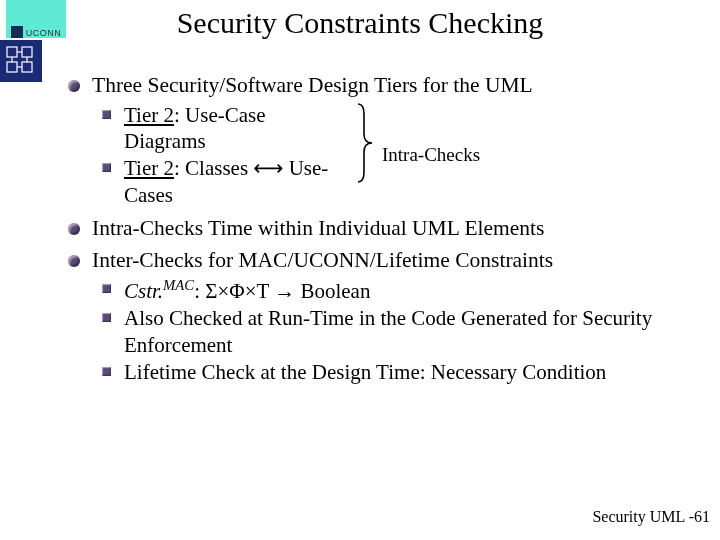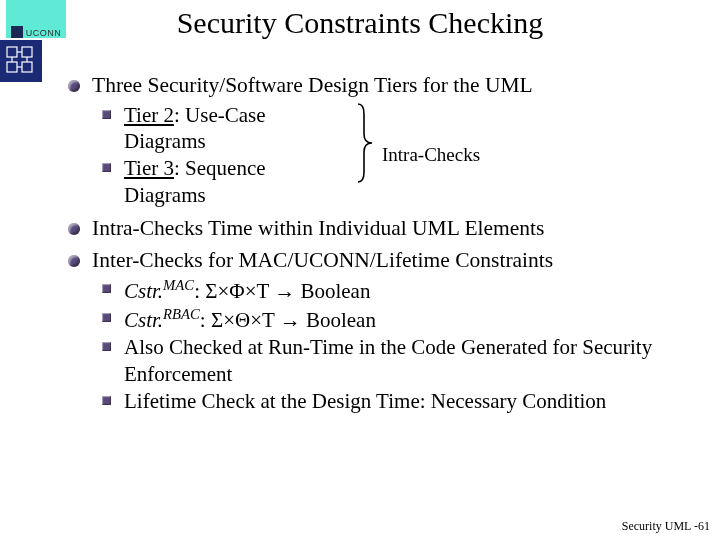--- a/index.html
+++ b/index.html
@@ -16,21 +16,21 @@
 ul.m>li{position:relative;padding-left:28px;margin-bottom:4px;font-size:21.5px;line-height:1.28}
 ul.m>li::before{content:"";position:absolute;left:4px;top:8px;width:12px;height:12px;border-radius:50%;background:#5a4a7a;box-shadow:inset -2px -2px 2px rgba(0,0,0,0.35),inset 2px 2px 2px rgba(255,255,255,0.5)}
 ul.q{list-style:none;padding:0;margin:2px 0 2px 8px}
 ul.q>li{position:relative;padding-left:24px;font-size:21px;line-height:1.28}
 ul.q>li::before{content:"";position:absolute;left:2px;top:8px;width:9px;height:9px;background:#5a4a7a;box-shadow:inset -1px -1px 1px rgba(0,0,0,0.35),inset 1px 1px 1px rgba(255,255,255,0.5)}
 .tier-row{display:flex;align-items:stretch}
 .tier-left{flex:0 0 auto;width:258px}
 .tier-bracket{flex:0 0 auto;width:20px;position:relative;margin-left:4px}
 .tier-bracket svg{position:absolute;left:0;top:2px}
 .tier-right{flex:0 0 auto;padding-left:8px;display:flex;flex-direction:column;justify-content:center;font-size:19px;line-height:1.28}
-.footer{position:absolute;right:10px;bottom:6px;font-size:12px}
+.footer{position:absolute;right:10px;bottom:14px;font-size:16px}
 .sup{vertical-align:super;font-size:0.7em}
 .bold{font-weight:normal}
 </style>
 </head>
 <body>
 
 <div class="header">
   <div class="uconn-badge">
     <span class="uconn-shield"></span>
       <span class="uconn-text">UCONN</span>
@@ -53,39 +53,38 @@
 </div>
 
 <div class="content">
 <ul class="m">
   <li>
     <span>Three Security/Software Design Tiers for the UML</span>
     <div class="tier-row">
       <div class="tier-left">
         <ul class="q">
           <li><span style="text-decoration:underline">Tier 2</span><span>: Use-Case Diagrams</span></li>
-          <li><span style="text-decoration:underline">Tier 3</span><span>: Sequence Diagrams</span></li>
+          <li><span style="text-decoration:underline">Tier 2</span><span>: Classes ⟷ Use-Cases</span></li>
         </ul>
       </div>
       <div class="tier-bracket">
         <svg width="20" height="82" viewBox="0 0 20 82">
           <path d="M4 2 Q10 2 10 12 L10 32 Q10 41 18 41 Q10 41 10 50 L10 70 Q10 80 4 80" fill="none" stroke="#000" stroke-width="1.6"></path>
         </svg>
       </div>
       <div class="tier-right">
         <div>Intra-Checks</div>
       </div>
     </div>
   </li>
   <li><span>Intra-Checks Time within Individual UML Elements</span></li>
   <li>
     <span>Inter-Checks for MAC/UCONN/Lifetime Constraints</span>
     <ul class="q">
       <li><i><span>Cstr.</span><span class="sup">MAC</span></i><span>: Σ×Φ×T → </span><span class="bold">Boolean</span></li>
-      <li><i><span>Cstr.</span><span class="sup">RBAC</span></i><span>: Σ×Θ×T → </span><span class="bold">Boolean</span></li>
       <li><span>Also Checked at Run-Time in the Code Generated for Security Enforcement</span></li>
       <li><span>Lifetime Check at the Design Time: Necessary Condition</span></li>
     </ul>
   </li>
 </ul>
 </div>
 
 <div class="footer">Security UML -61</div>
 
 </body></html>

